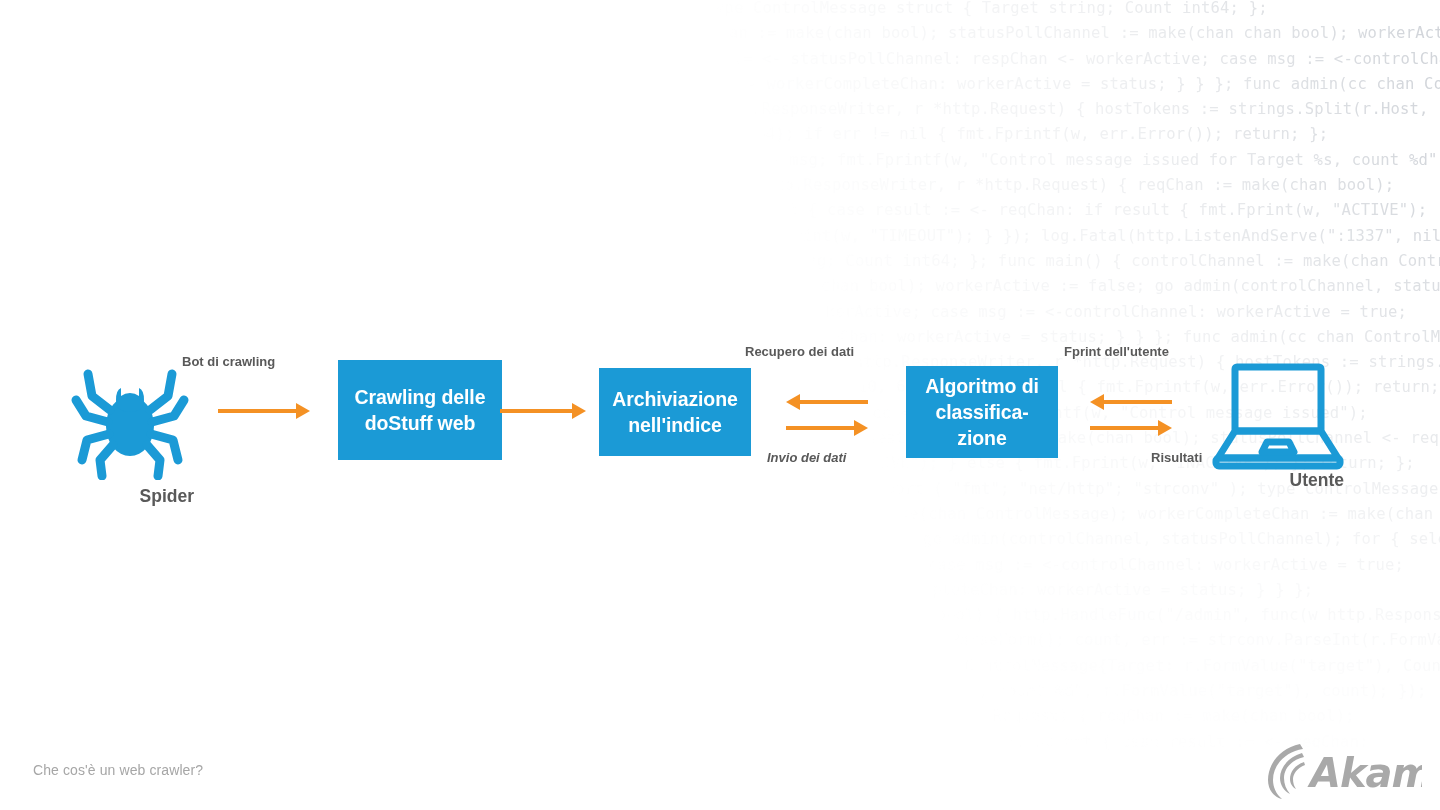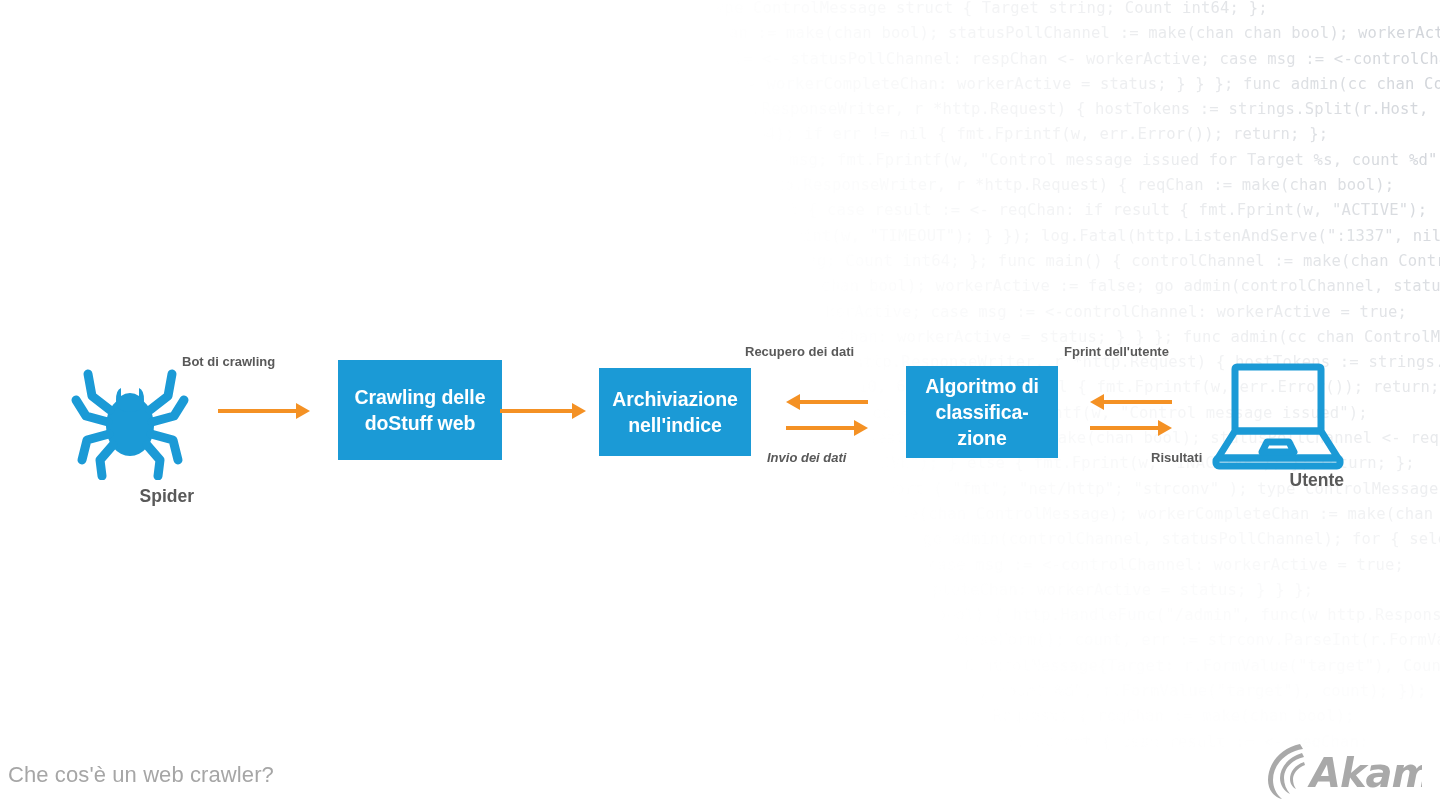--- a/index.html
+++ b/index.html
@@ -96,23 +96,23 @@
     line-height: 21px;
     white-space: nowrap;
     text-align: right;
   }
 
   .arrow-svg { position: absolute; overflow: visible; }
 
   
   #footer-caption {
     position: absolute;
-    left: 8px;
+    left: 33px;
     top: 762px;
-    font-size: 22px;
+    font-size: 14px;
     color: #a6a6a6;
     letter-spacing: 0.1px;
     z-index: 3;
   }
   #akamai-logo {
     position: absolute;
     right: 18px;
     top: 740px;
     z-index: 3;
   }

